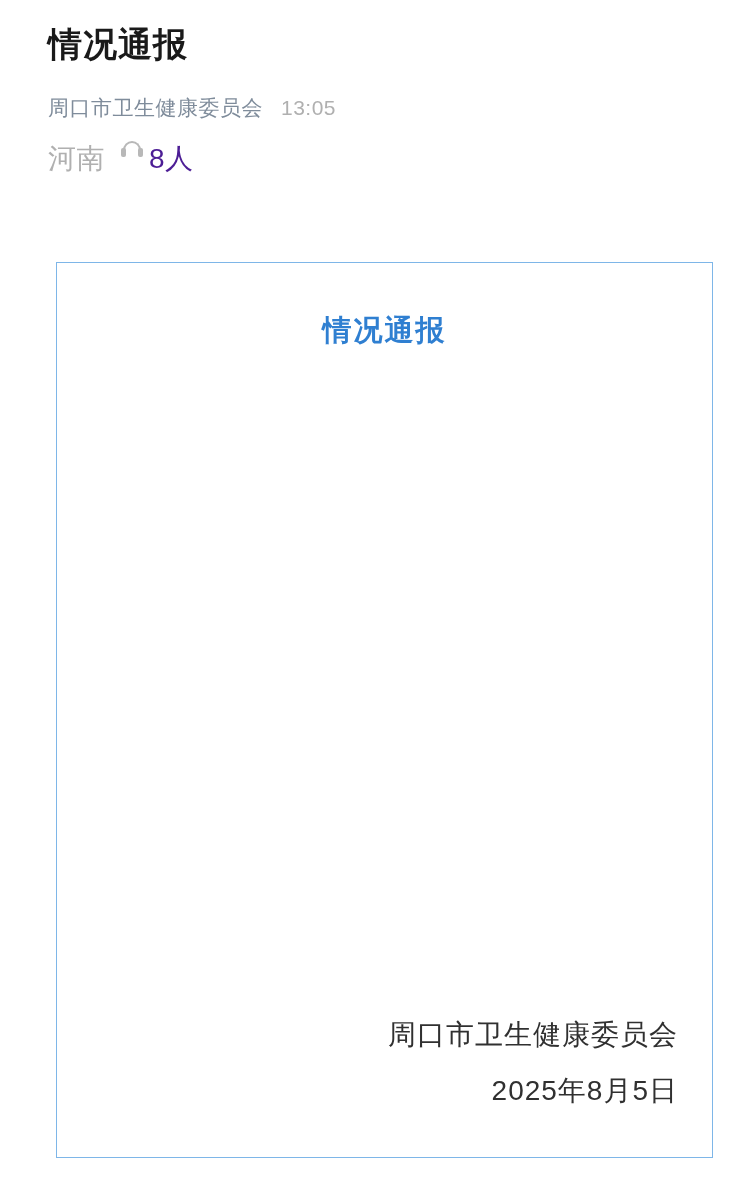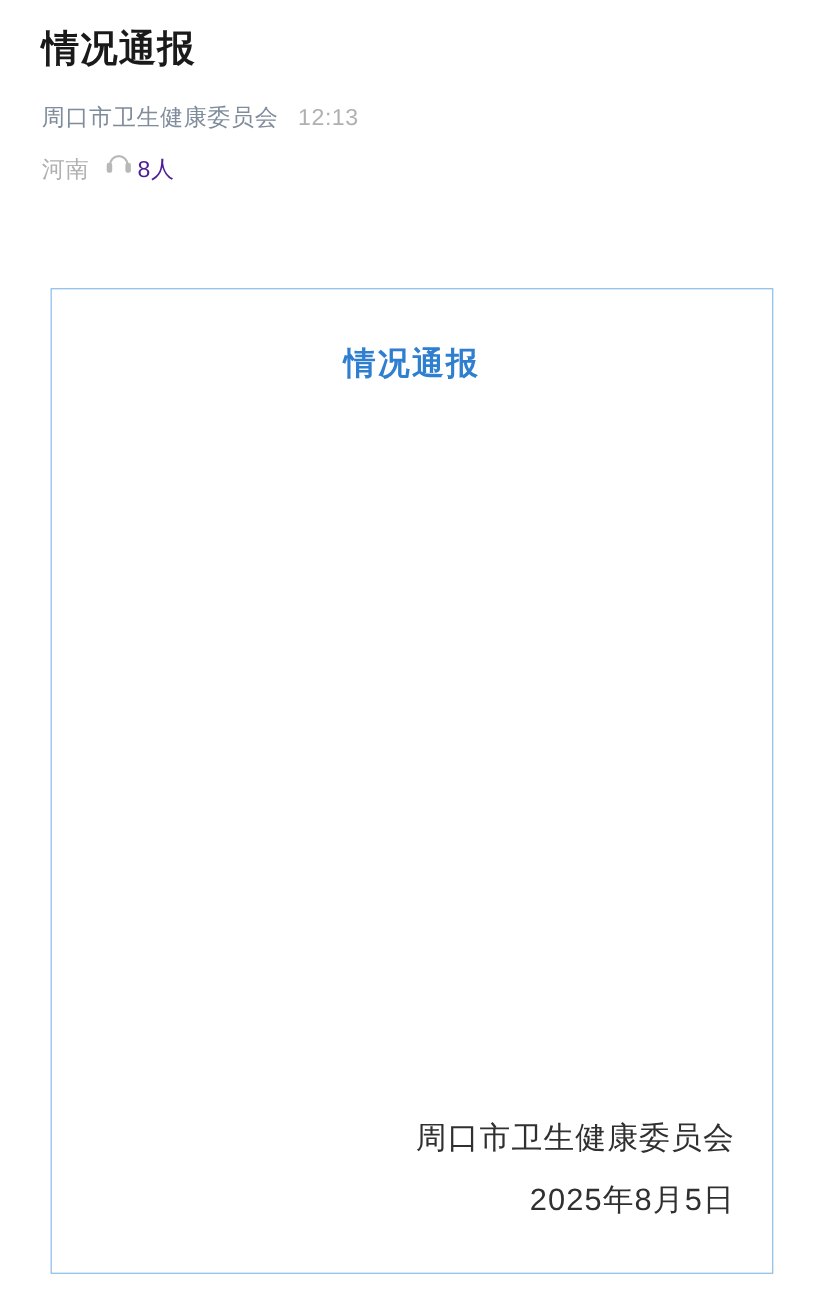--- a/index.html
+++ b/index.html
@@ -15,20 +15,21 @@
     overflow: hidden;
   }
 
   .page {
     position: relative;
     width: 663px;
     height: 1181px;
     box-sizing: border-box;
     padding: 0 38px;
     background: #ffffff;
+    margin-left: 10px;
   }
 
   .article-title {
     font-size: 34px;
     line-height: 1.3;
     font-weight: 700;
     color: #1a1a1a;
     letter-spacing: 1px;
     padding-top: 22px;
     margin: 0;
@@ -56,21 +57,21 @@
   }
 
   .meta-time {
     color: #b0b0b0;
   }
 
   .meta-row2 {
     display: flex;
     align-items: center;
     margin-top: 16px;
-    font-size: 21px;
+    font-size: 28px;
     color: #b0b0b0;
     letter-spacing: 0.5px;
   }
 
   .meta-location {
     color: #b0b0b0;
     margin-right: 16px;
   }
 
   .listen-group {
@@ -173,21 +174,21 @@
 </style>
 </head>
 <body>
 
 <div class="page">
 
   <h1 class="article-title">情况通报</h1>
 
   <div class="meta-row">
     <span class="meta-author">周口市卫生健康委员会</span>
-    <span class="meta-time">12:13</span>
+    <span class="meta-time">13:05</span>
   </div>
 
   <div class="meta-row2">
     <span class="meta-location">河南</span>
     <span class="listen-group">
       <span class="headphone-icon">
         <span class="band"></span>
         <span class="ear-l"></span>
         <span class="ear-r"></span>
       </span>

